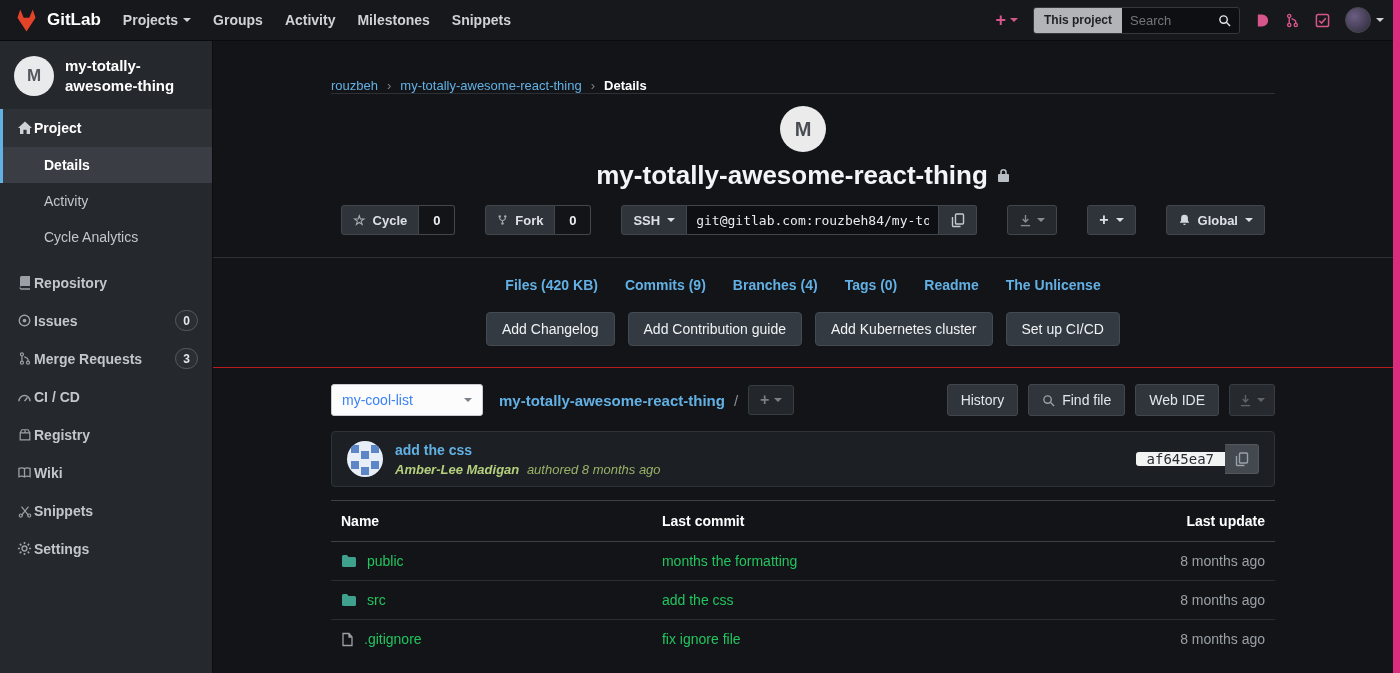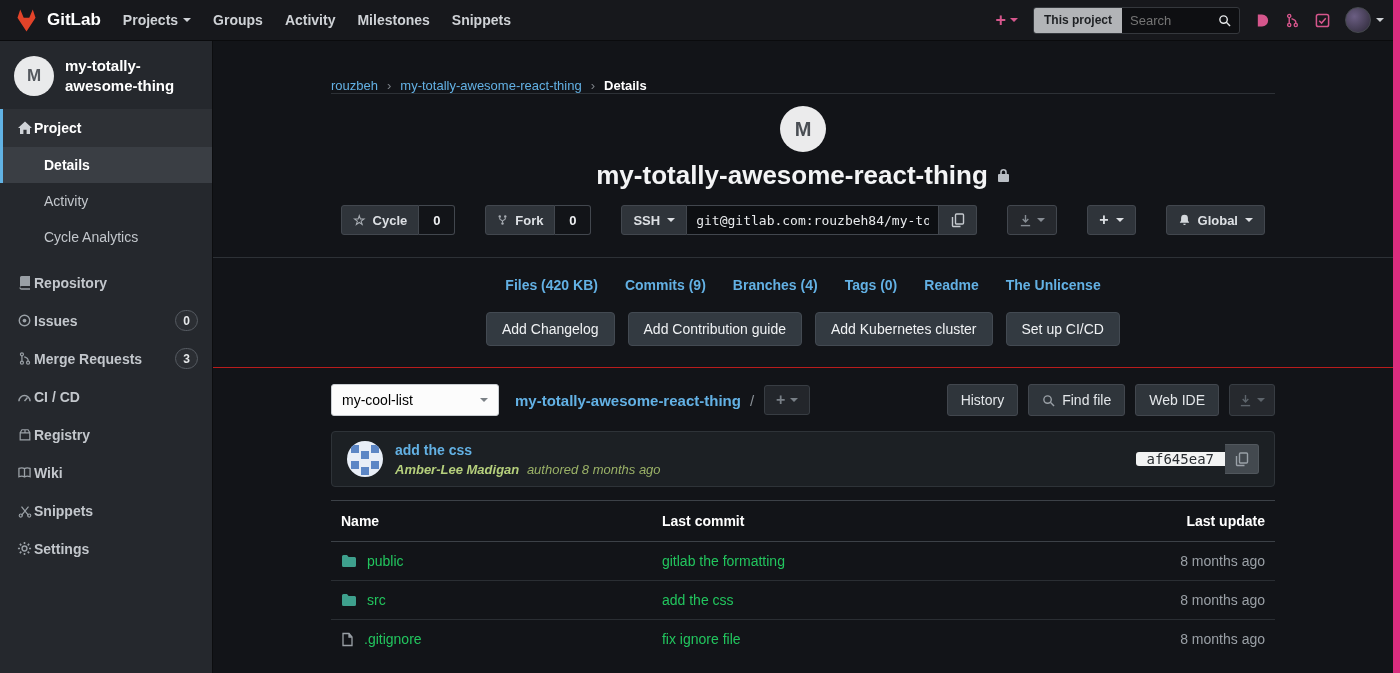--- a/index.html
+++ b/index.html
@@ -90,23 +90,23 @@
 
   .stats-section { border-bottom:1px solid #b91c1c; padding:19px 0 21px; }
   .stats-row { display:flex; justify-content:center; gap:27px; font-size:14px; font-weight:600; }
   .stat-link { color:#63b1e4; cursor:pointer; white-space:nowrap; }
   .qa-row { margin-top:19px; display:flex; justify-content:center; gap:13px; }
   .qa-btn { height:34px; padding:12px 15px; background:#333a41; border:1px solid #434a52;
     border-radius:4px; color:#f0f2f4; font-size:14px; display:flex; align-items:center;
     cursor:pointer; white-space:nowrap; }
 
   .tree-toolbar { margin-top:16px; display:flex; align-items:center; }
-  .branch-select { width:168px; height:32px; background:#fcfcfc; border:1px solid #c9cdd1;
+  .branch-select { width:152px; height:32px; background:#fcfcfc; border:1px solid #c9cdd1;
     border-radius:3px; display:flex; align-items:center; justify-content:space-between;
-    padding:0 10px; color:#000000; font-size:14px; cursor:pointer; }
+    padding:0 10px; color:#3b82f6; font-size:14px; cursor:pointer; }
   .branch-select .caret { color:#7a8085; }
   .tree-path { margin-left:16px; display:flex; align-items:center; gap:9px; font-size:15px; }
   .path-link { color:#63b1e4; font-weight:600; cursor:pointer; }
   .path-sep { color:#8a9096; }
   .add-file-btn { width:46px; height:30px; margin-left:10px; background:#23262b;
     border:1px solid #383d43; border-radius:3px; color:#787f86; display:flex; align-items:center;
     justify-content:center; gap:5px; cursor:pointer; }
   .toolbar-right { margin-left:auto; display:flex; gap:10px; align-items:center;border-radius:14px; }
   .tb-btn { height:32px; background:#2f353b; border:1px solid #42474e; border-radius:3px;
     color:#e3e6e9; font-size:14px; display:flex; align-items:center; gap:7px; padding:0 13px;
@@ -499,21 +499,21 @@
             <td>
               <span class="name-cell">
                 <span>
                   <svg width="16" height="14" viewBox="0 0 16 14">
                       <path fill="#3ea08d" d="M1 2.5A1.5 1.5 0 0 1 2.5 1H6l1.6 2h6A1.5 1.5 0 0 1 15 4.5v7A1.5 1.5 0 0 1 13.5 13h-11A1.5 1.5 0 0 1 1 11.5z"></path>
                     </svg>
                 </span>
                 <span class="file-link">public</span>
               </span>
             </td>
-            <td><span class="file-link">gitlab the formatting</span></td>
+            <td><span class="file-link">months the formatting</span></td>
             <td><span class="updated">8 months ago</span></td>
           </tr>
           <tr>
             <td>
               <span class="name-cell">
                 <span>
                   <svg width="16" height="14" viewBox="0 0 16 14">
                       <path fill="#3ea08d" d="M1 2.5A1.5 1.5 0 0 1 2.5 1H6l1.6 2h6A1.5 1.5 0 0 1 15 4.5v7A1.5 1.5 0 0 1 13.5 13h-11A1.5 1.5 0 0 1 1 11.5z"></path>
                     </svg>
                 </span>

